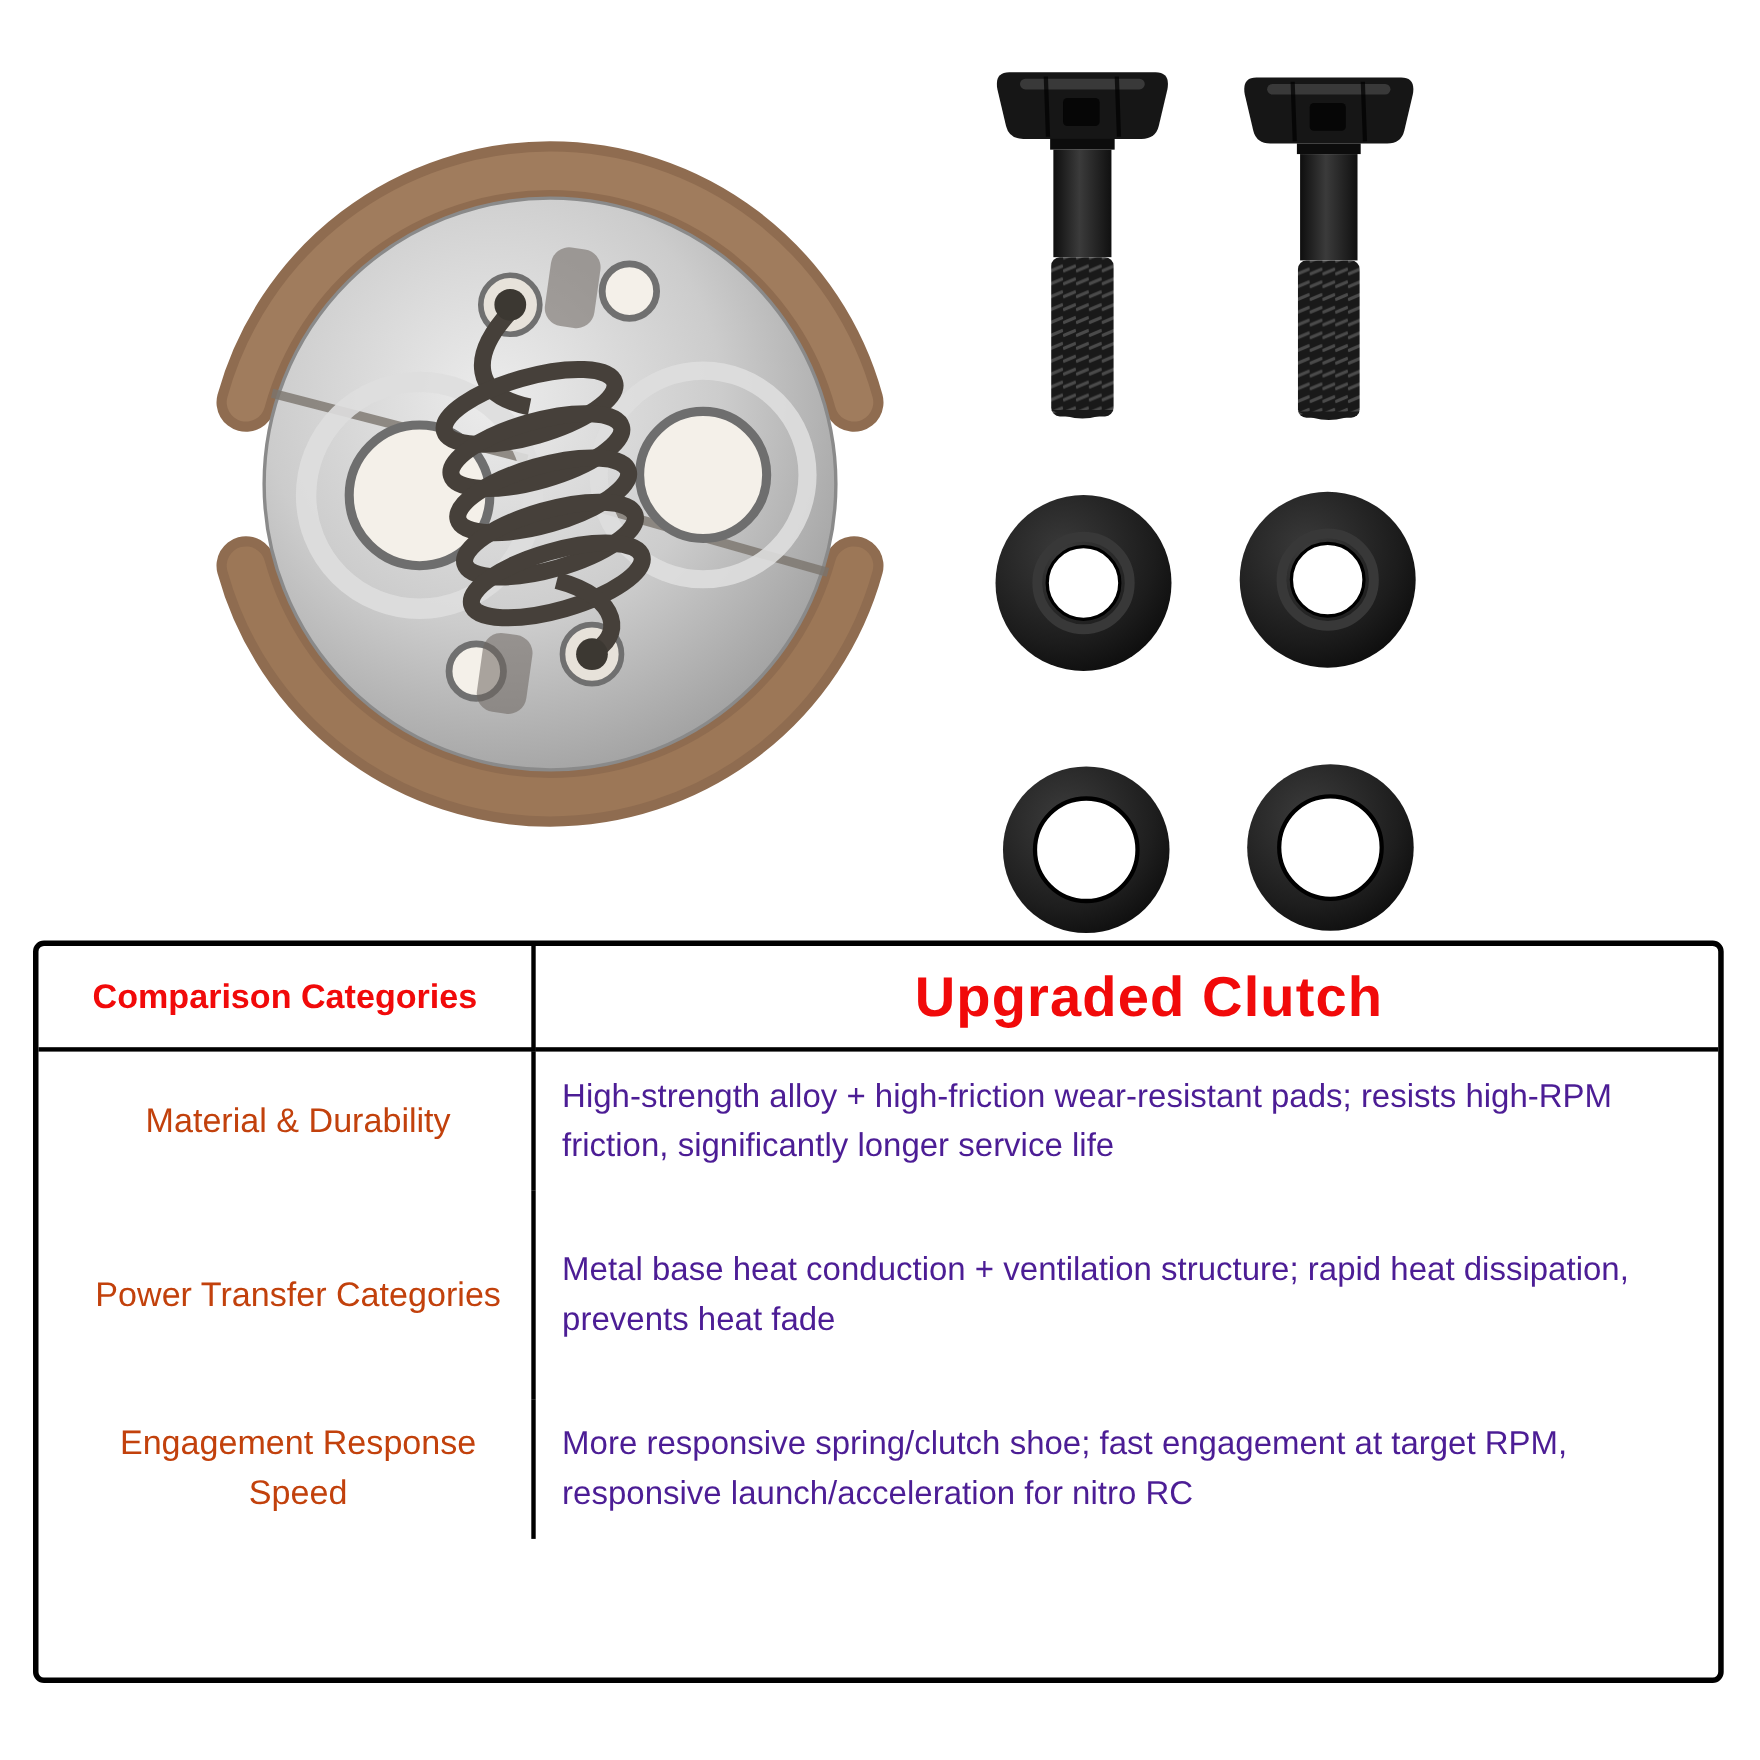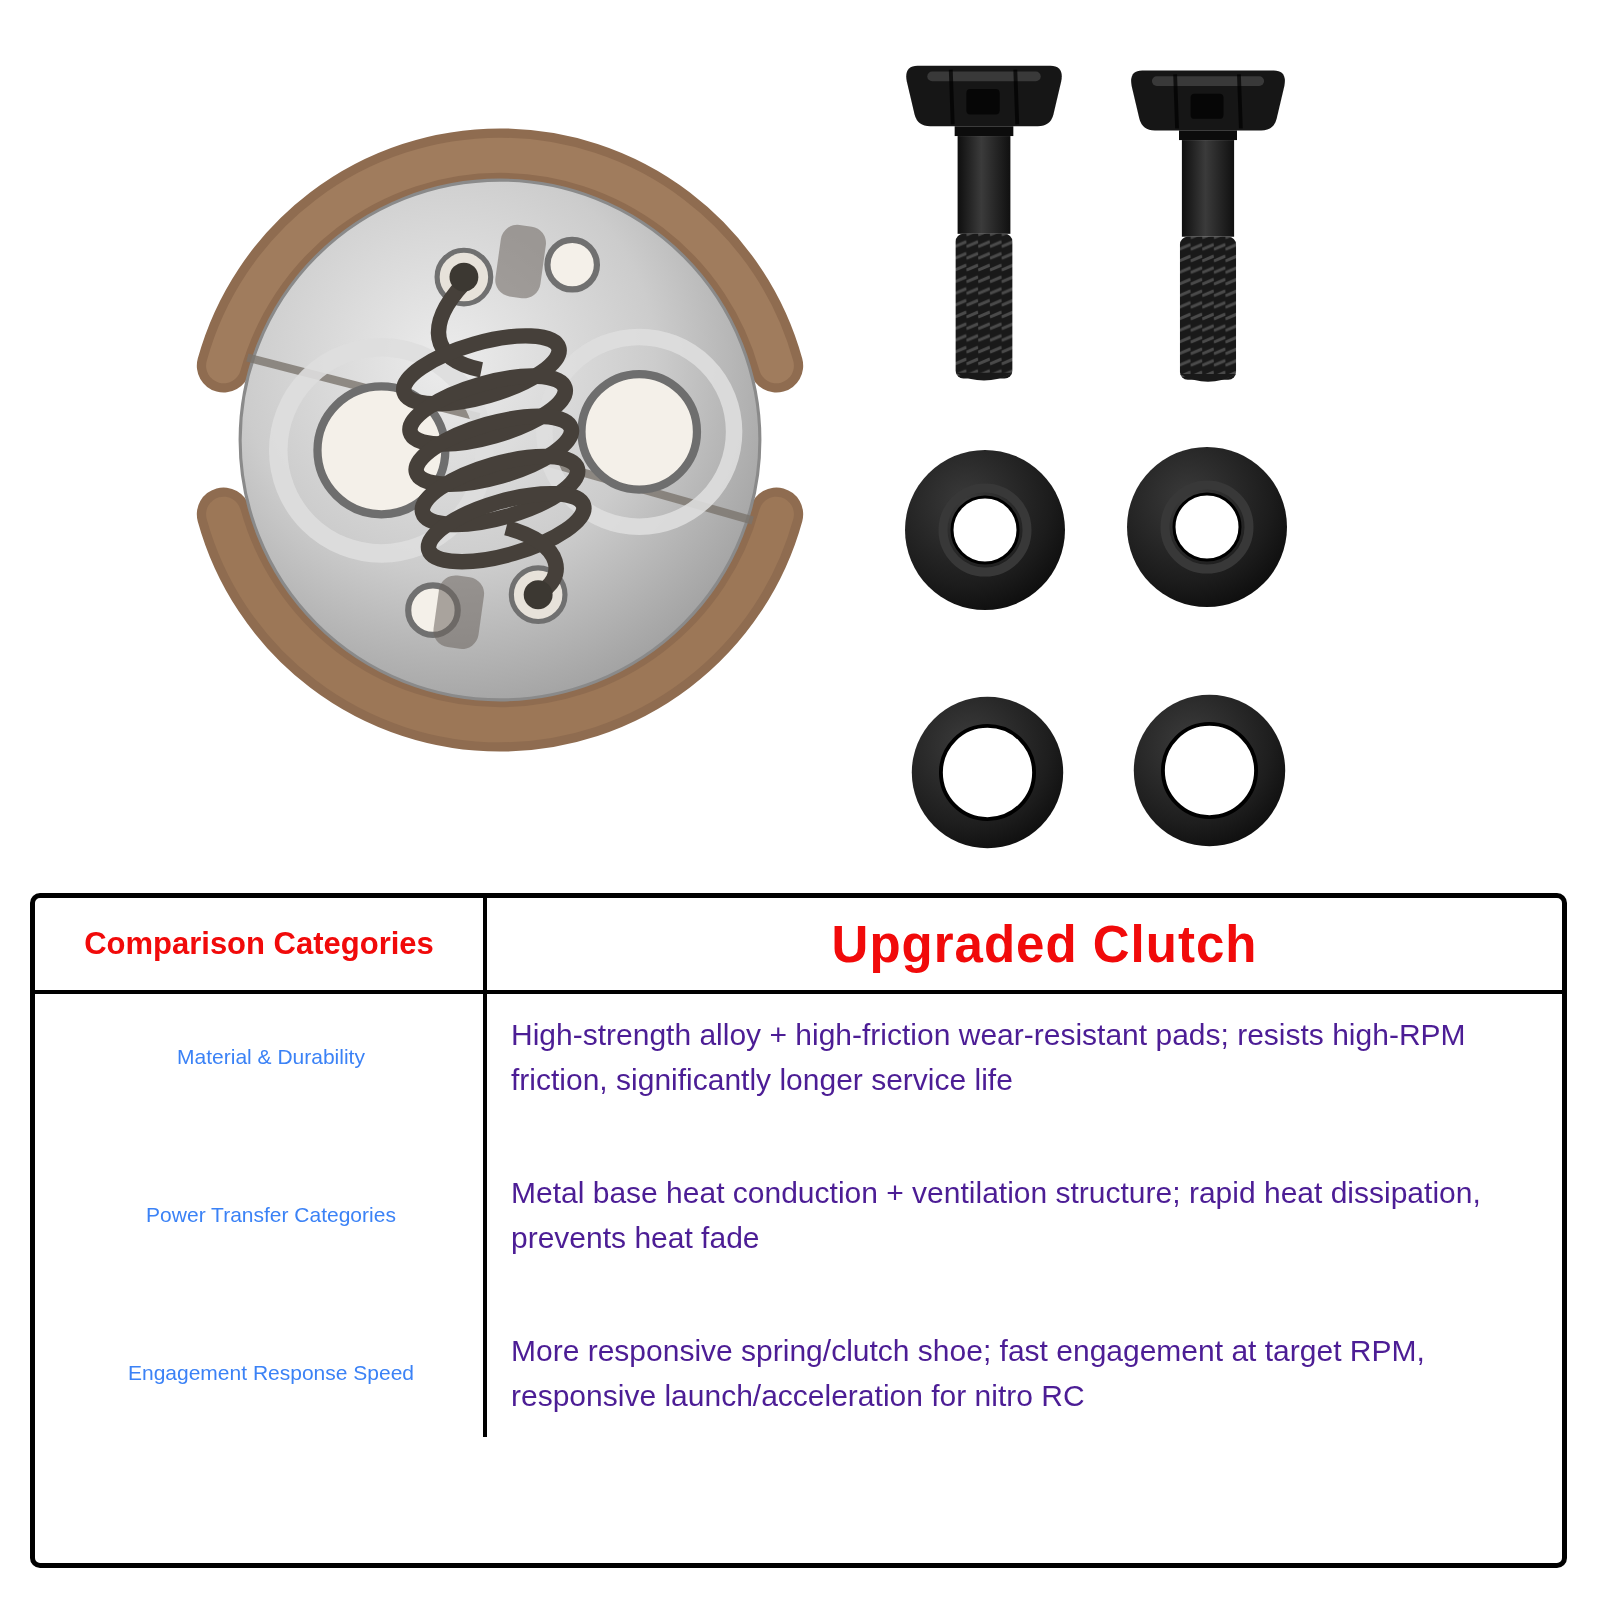--- a/index.html
+++ b/index.html
@@ -10,35 +10,35 @@
     font-family:"Liberation Sans", sans-serif;
     overflow:hidden;
   }
 
   
   .photo{position:absolute;left:0;top:0;width:1600px;height:890px;}
   .abs{position:absolute;}
 
   
   .cmp-table{
-    position:absolute;left:30px;top:893px;
+    position:absolute;left:30px;top:855px;
     width:1537px;height:675px;
     border:5px solid #000;border-radius:10px;
     box-sizing:border-box;
     display:grid;
     grid-template-columns:452px 1fr;
     grid-template-rows:96px 1fr 1.5fr 1fr 1fr;
     background:#fff;
   }
   .cell{box-sizing:border-box;display:flex;align-items:center;padding-left:40px;}
   .col-left{border-right:4px solid #000;justify-content:center;text-align:center;padding:6px 18px;}
   .hdr{border-bottom:4px solid #000;justify-content:center;text-align:center;}
   .hdr-left{color:#f10a0a;font-weight:bold;font-size:31px;}
   .hdr-right{color:#f10a0a;font-weight:bold;font-size:51px;letter-spacing:1px;}
-  .cat{font-size:21px;color:#3b82f6;line-height:1.45;margin-left:24px;}
+  .cat{font-size:31px;color:#c2410c;line-height:1.45;margin-left:24px;}
   .desc{font-size:30px;color:#4c1d95;line-height:1.52;padding:12px 26px 12px 24px;text-align:left;}
 </style>
 </head>
 <body>
 
 <div class="canvas">
 
   <div class="photo">
 
     <svg class="abs" style="left:170px;top:110px;" width="660" height="660" viewBox="0 0 640 640">

